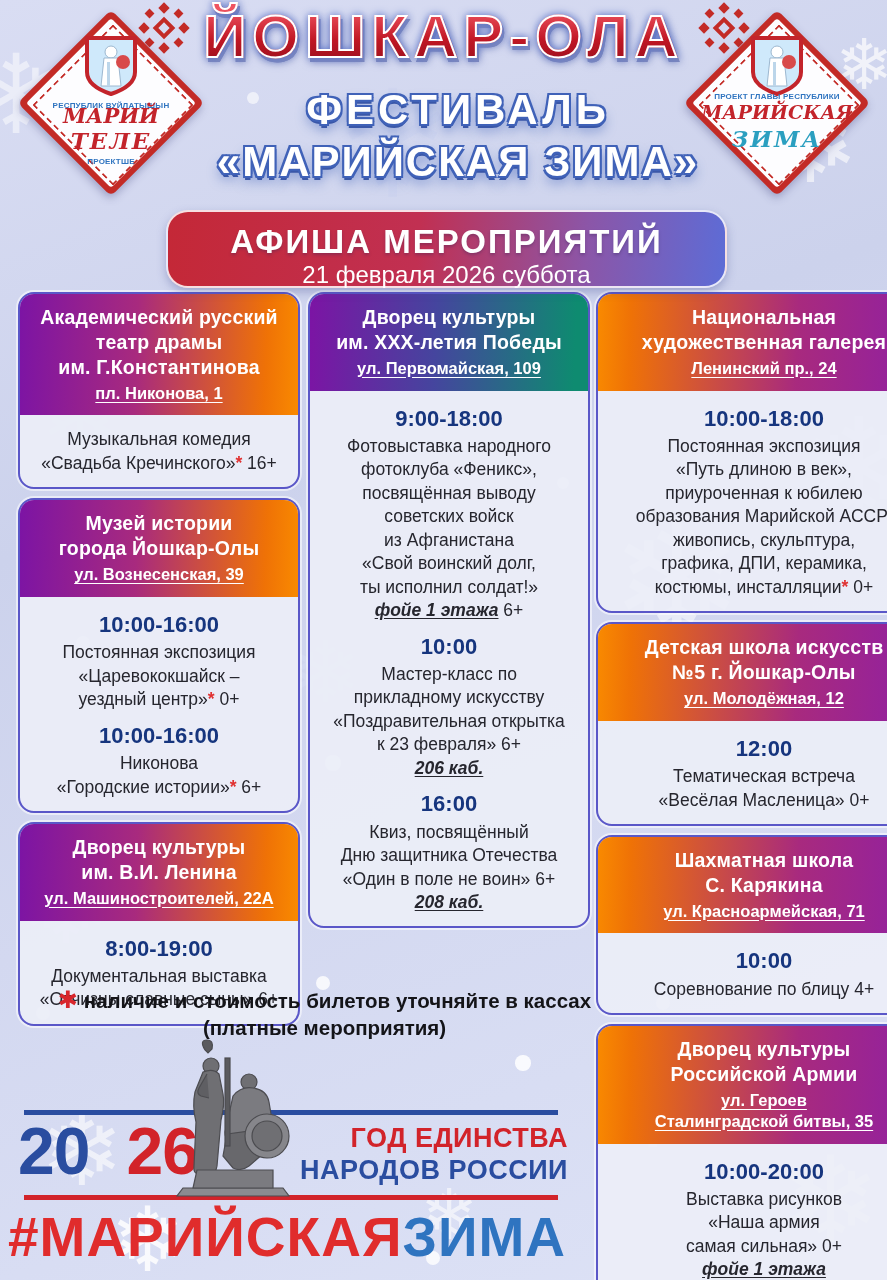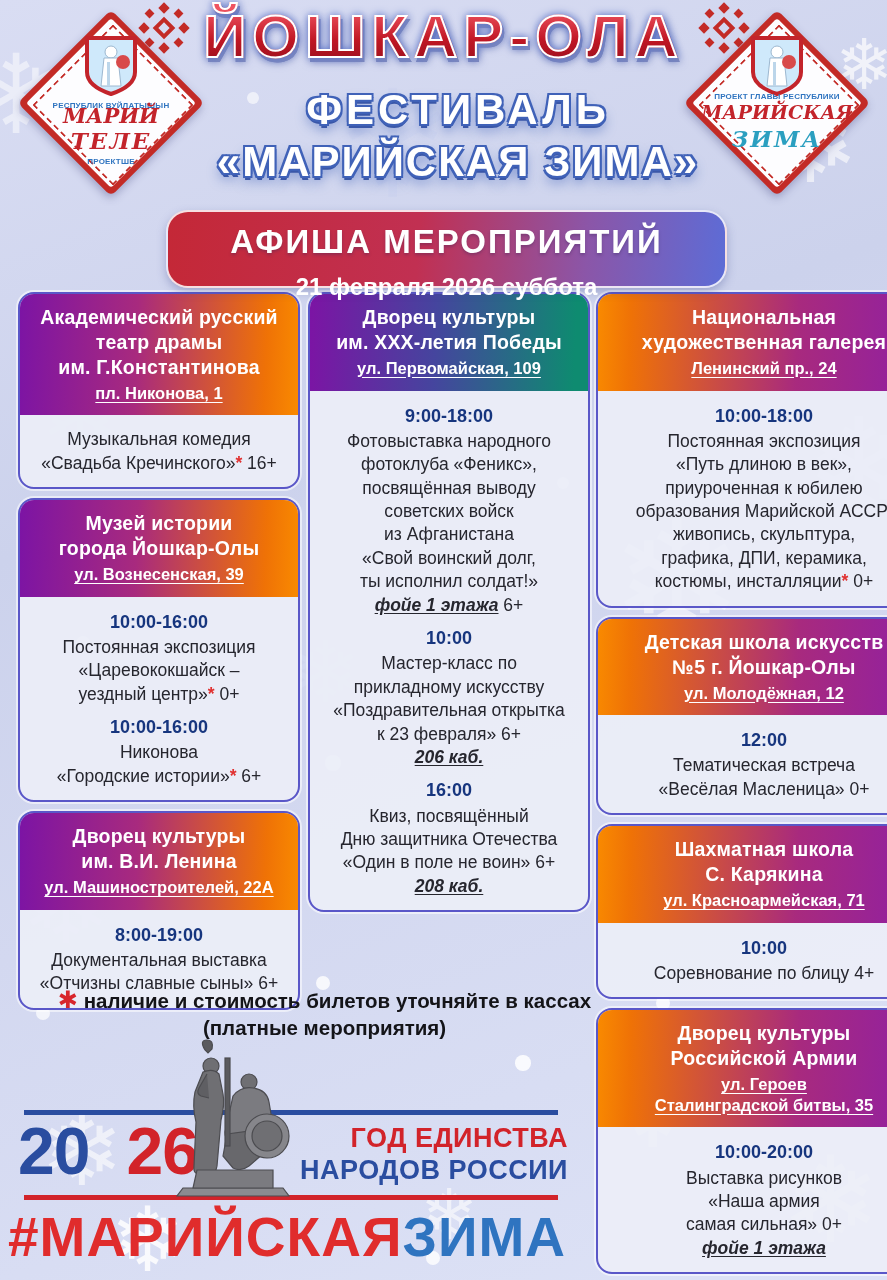--- a/index.html
+++ b/index.html
@@ -46,36 +46,36 @@
   .fest{position:absolute;left:150px;right:121px;text-align:center;color:#fff;font-weight:800;z-index:3;
     text-shadow:-2px -2px 0 #4062b8,2px -2px 0 #4062b8,-2px 2px 0 #4062b8,2px 2px 0 #4062b8,0 4px 0 #3a57a8,0 7px 12px rgba(64,98,184,.65);}
   .fest1{top:86px;font-size:42px;letter-spacing:4px;}
   .fest2{top:138px;font-size:42px;letter-spacing:2px;}
   .banner{position:absolute;left:166px;top:210px;width:557px;height:74px;border-radius:22px;z-index:3;
     background:linear-gradient(95deg,#c42837 0%,#c13052 45%,#8b56a8 75%,#5d6cd6 100%);
     border:2px solid rgba(255,255,255,.85);box-shadow:0 4px 10px rgba(70,80,150,.35);
     color:#fff;text-align:center;}
   .banner-title{font-size:33px;font-weight:800;letter-spacing:2px;margin-top:11px;
     text-shadow:0 2px 3px rgba(60,40,90,.35);}
-  .banner-date{font-size:24px;font-weight:700;margin-top:12px;}
+  .banner-date{font-size:24px;font-weight:400;margin-top:0px;}
   
   .col{position:absolute;top:292px;width:282px;z-index:2;}
   .col0{left:18px;} .col1{left:308px;} .col2{left:596px;width:336px;}
   .card{border:2px solid #5a57c8;border-radius:16px;background:rgba(236,238,248,.93);
     overflow:hidden;margin-bottom:9px;box-shadow:0 0 0 2px rgba(255,255,255,.55);}
   .card-header{padding:11px 6px 12px;color:#fff;text-align:center;}
   .hdr-po{background:linear-gradient(92deg,#7c14a4 0%,#a82a7e 42%,#ef7206 88%,#f98a00 100%);}
   .hdr-pg{background:linear-gradient(92deg,#7c14a4 0%,#45459e 45%,#0e8b70 95%);}
   .hdr-op{background:linear-gradient(92deg,#f98a00 0%,#ef7206 10%,#a82a7e 60%,#8e1fa5 100%);}
   .venue{font-weight:800;font-size:19.5px;line-height:1.28;letter-spacing:.2px;}
   .address{font-size:16.5px;font-weight:600;margin-top:3px;line-height:1.25;}
   .address span{text-decoration:underline;text-underline-offset:3px;}
   .card-body{padding:4px 4px 12px;text-align:center;color:#26262e;font-size:17.5px;line-height:1.34;}
   .event{margin-top:9px;}
-  .time{color:#16357e;font-weight:800;font-size:18px;margin-bottom:2px;}
+  .time{color:#16357e;font-weight:800;font-size:22px;margin-bottom:2px;}
   .seg-star{color:#e03131;font-weight:800;}
   .seg-note{font-style:italic;text-decoration:underline;text-underline-offset:2px;font-weight:600;}
   
   .footnote{position:absolute;left:20px;top:984px;width:545px;z-index:2;text-align:center;
     color:#141418;font-size:20.5px;font-weight:800;line-height:1.3;padding-left:32px;}
   .footnote .star{color:#d8262c;font-size:24px;font-weight:900;}
   
   .year-block{position:absolute;left:0;top:1030px;width:580px;height:180px;z-index:2;}
   .hline{position:absolute;height:5px;left:24px;width:534px;}
   .blue-line{top:80px;background:#2a4da0;}

